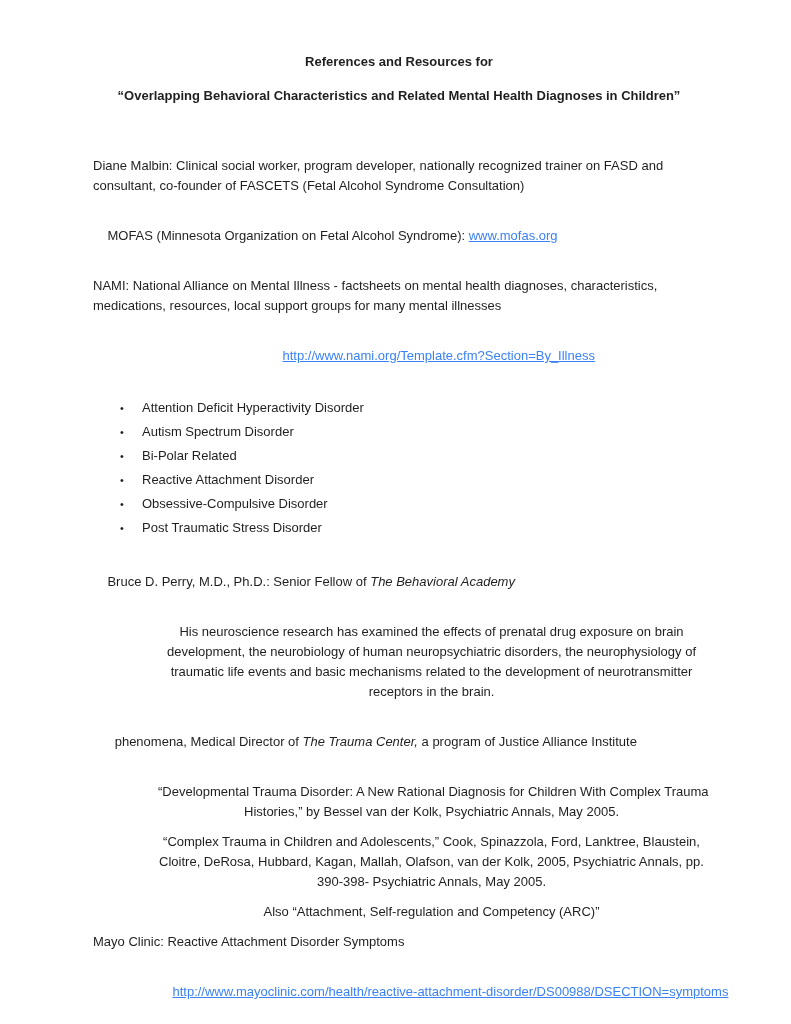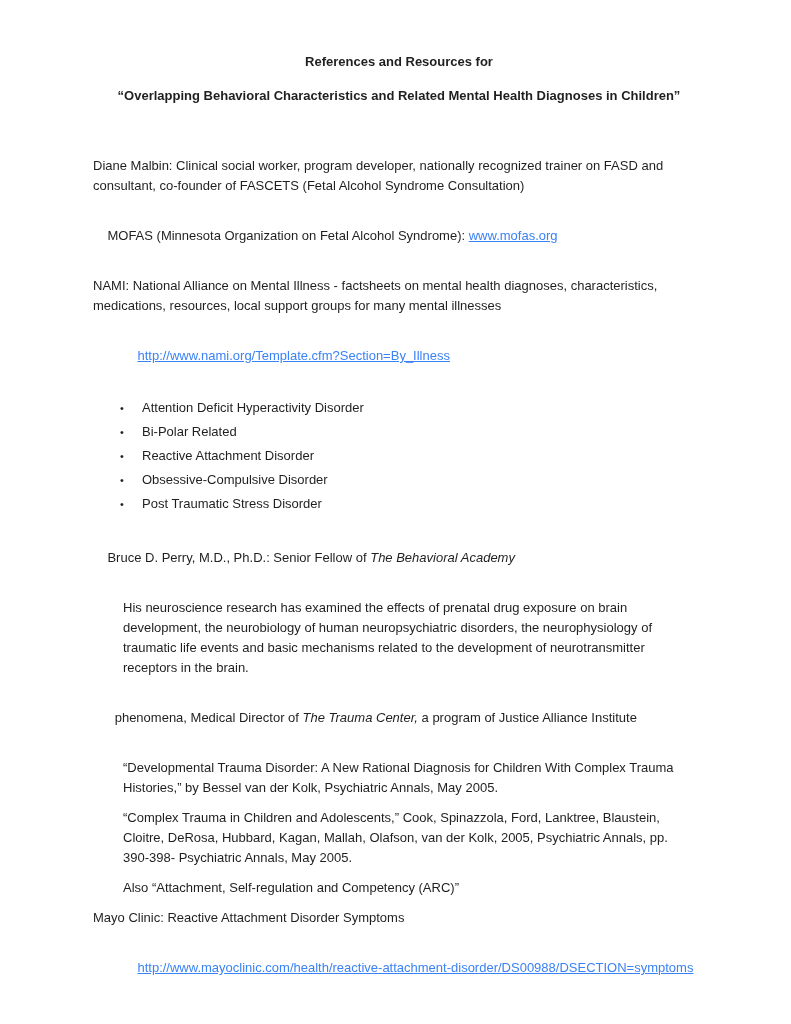--- a/index.html
+++ b/index.html
@@ -19,21 +19,21 @@
   }
   .doc-title, .doc-subtitle {
     text-align: center;
     font-weight: bold;
     white-space: pre;
   }
   .doc-title { margin-bottom: 14px; }
   .doc-subtitle { margin-bottom: 50px; }
   .para { margin: 0 0 10px 0; }
   .line { white-space: pre; }
-  .indent { margin-left: 30px; }
+  .indent { margin-left: 65px; text-align: center; }
   .link {
     color: #3b82f6;
     text-decoration: underline;
     cursor: pointer;
   }
   .italic { font-style: italic; }
   ul.disorder-list {
     list-style: none;
     margin: 0 0 12px 0;
     padding: 0 0 0 27px;
@@ -69,20 +69,21 @@
     <div class="line">NAMI: National Alliance on Mental Illness - factsheets on mental health diagnoses, characteristics,</div>
     <div class="line">medications, resources, local support groups for many mental illnesses</div>
   </div>
 
   <div class="para indent line">
     <a class="link">http://www.nami.org/Template.cfm?Section=By_Illness</a>
   </div>
 
   <ul class="disorder-list">
     <li><span class="bullet">•</span><span>Attention Deficit Hyperactivity Disorder</span></li>
+    <li><span class="bullet">•</span><span>Autism Spectrum Disorder</span></li>
     <li><span class="bullet">•</span><span>Bi-Polar Related</span></li>
     <li><span class="bullet">•</span><span>Reactive Attachment Disorder</span></li>
     <li><span class="bullet">•</span><span>Obsessive-Compulsive Disorder</span></li>
     <li><span class="bullet">•</span><span>Post Traumatic Stress Disorder</span></li>
   </ul>
 
   <div class="para line">
     <span>Bruce D. Perry, M.D., Ph.D.: Senior Fellow of </span><span class="italic">The Behavioral Academy</span>
   </div>
 

